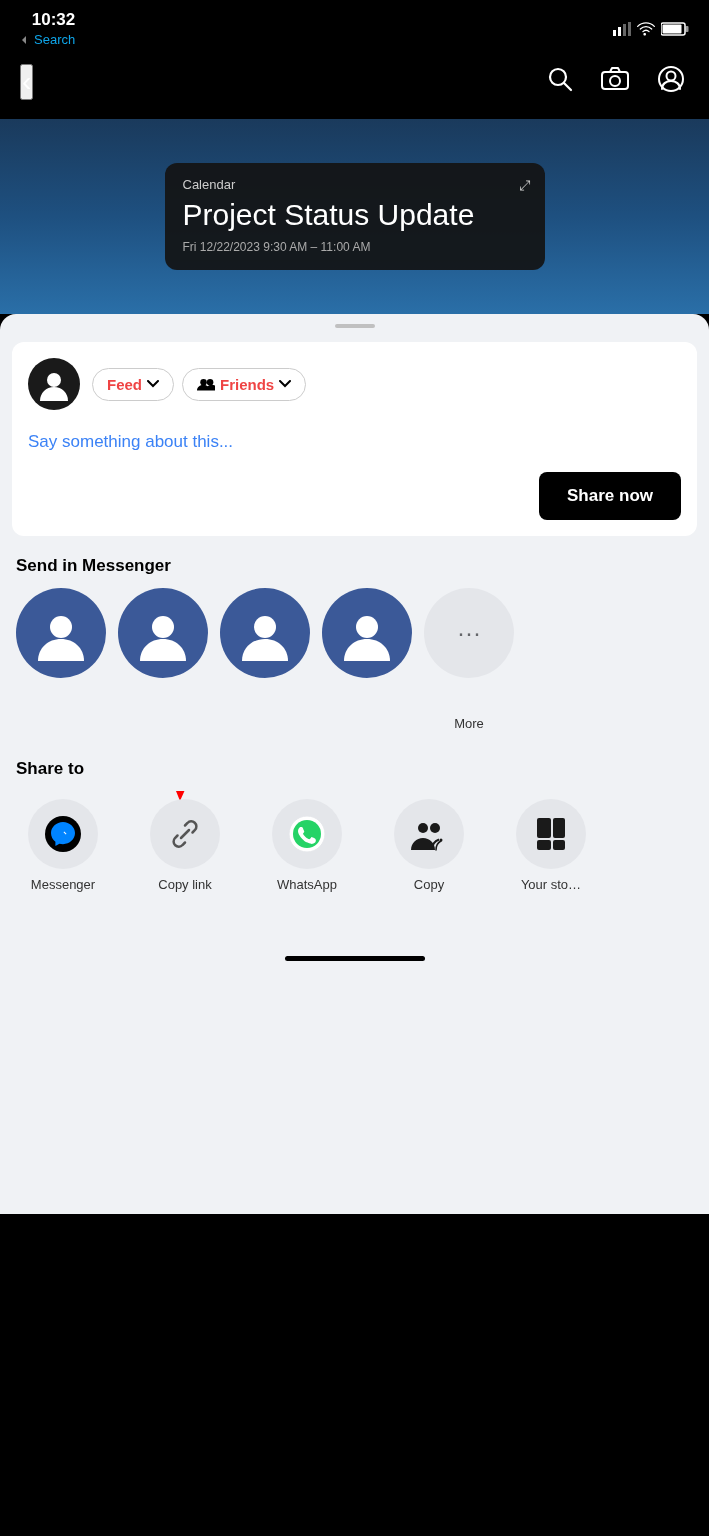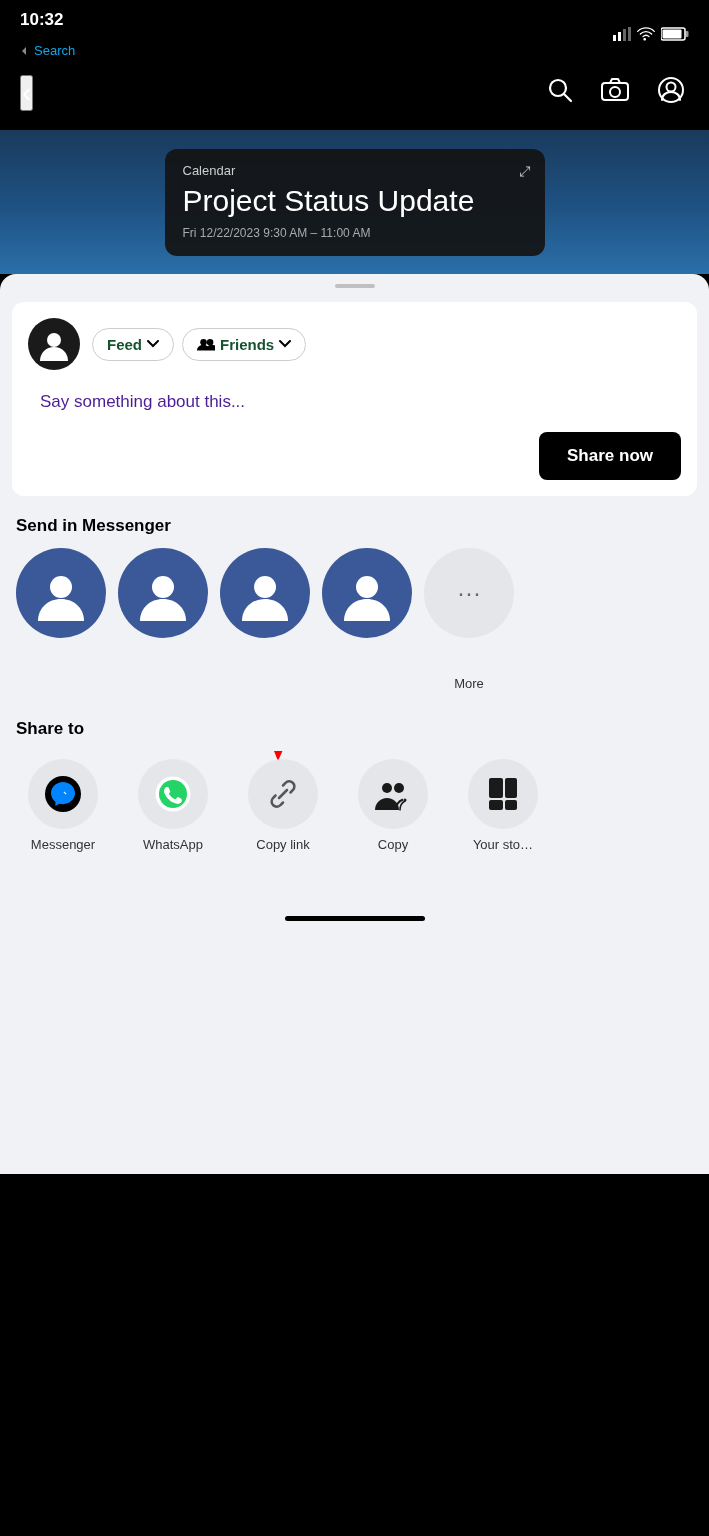--- a/index.html
+++ b/index.html
@@ -59,21 +59,21 @@
       font-size: 24px;
       cursor: pointer;
       background: none;
       border: none;
       padding: 4px;
     }
 
     
     .calendar-area {
       background: linear-gradient(180deg, #1a3a5c 0%, #1e5080 50%, #2a6fa8 100%);
-      height: 144px;
+      height: 195px;
       display: flex;
       align-items: center;
       justify-content: center;
       position: relative;
     }
     .calendar-card {
       background: rgba(20, 20, 20, 0.92);
       border-radius: 12px;
       padding: 14px 18px 16px;
       width: 380px;
@@ -152,30 +152,29 @@
       display: flex;
       align-items: center;
       gap: 5px;
       border: 1.5px solid #ccc;
       border-radius: 20px;
       padding: 7px 14px;
       font-size: 15px;
       font-weight: 600;
       background: #fff;
       cursor: pointer;
-      color: #14532d;
+      color: #ef4444;
     }
     .post-control-btn svg {
       fill: #000;
     }
     .post-input-area {
       font-size: 17px;
-      color: #4c1d95;
+      color: #3b82f6;
       padding: 8px 0 20px;
-      margin-left: 12px;
     }
     .post-actions {
       display: flex;
       justify-content: flex-end;
     }
     .share-now-btn {
       background: #000000;
       color: #fff;
       border: none;
       border-radius: 8px;
@@ -235,21 +234,21 @@
       text-align: center;
       margin-top: 32px;
     }
 
     
     .share-to-section {
       padding: 8px 0 0;
     }
     .share-apps {
       display: flex;
-      gap: 0;
+      gap: 12px;
       padding: 0 8px 0;
       overflow-x: auto;
     }
     .share-app-item {
       display: flex;
       flex-direction: column;
       align-items: center;
       gap: 8px;
       padding: 8px 16px 12px;
       cursor: pointer;
@@ -293,21 +292,21 @@
       color: #0ea5e9;
       display: flex;
       align-items: center;
       gap: 4px;
     }
   </style>
 </head>
 <body>
 
 <div class="status-bar">
-  <div style="display:flex; flex-direction:column; gap:13px;">
+  <div style="display:flex; flex-direction:column; gap:2px;text-align:right;">
     <span class="status-time">10:32</span>
     <div class="status-search">
       <svg width="10" height="10" viewBox="0 0 10 10" fill="#888">
           <polygon points="6,1 2,5 6,9"></polygon>
         </svg>
       <span>Search</span>
     </div>
   </div>
   <div class="status-icons">
 
@@ -463,49 +462,49 @@
         <div class="share-app-icon">
           <svg width="38" height="38" viewBox="0 0 38 38" fill="none">
             <circle cx="19" cy="19" r="18" fill="#000"></circle>
             <path d="M19 7C12.4 7 7 12 7 18.1c0 3.5 1.7 6.6 4.4 8.7v4.2l4-2.2c1.1.3 2.3.4 3.6.4 6.6 0 12-5 12-11.1C31 12 25.6 7 19 7z" fill="#0084ff"></path>
             <path d="M16 21l3.5-3.7 2.3 2.3 4.2-4.6-3.5 3.7-2.3-2.3L16 21z" fill="white"></path>
           </svg>
         </div>
         <span class="share-app-label">Messenger</span>
       </div>
 
-      <div class="share-app-item">
-        <div class="share-app-icon">
-          <svg width="40" height="40" viewBox="0 0 40 40" fill="none">
-            <circle cx="20" cy="20" r="18" fill="white" stroke="#e4e6ea" stroke-width="1"></circle>
-            <circle cx="20" cy="20" r="14" fill="#25D366"></circle>
-            <path d="M28 24.5c-.4-.2-2.4-1.2-2.8-1.3-.4-.1-.7-.2-1 .2-.3.4-1.1 1.3-1.4 1.6-.2.3-.5.3-.9.1s-1.8-.7-3.4-2.1c-1.3-1.1-2.1-2.5-2.4-2.9-.2-.4 0-.6.2-.8.2-.2.4-.5.6-.7.2-.3.2-.5.3-.8.1-.3 0-.6-.1-.8-.1-.2-1-2.4-1.4-3.3-.4-.9-.7-.7-1-.7h-.9c-.3 0-.8.1-1.2.6s-1.6 1.5-1.6 3.7 1.6 4.3 1.9 4.6c.2.3 3.1 4.8 7.6 6.7 4.4 1.9 4.4 1.3 5.2 1.2.8-.1 2.5-1 2.9-2 .3-1 .3-1.8.2-2z" fill="white"></path>
-          </svg>
-        </div>
-        <span class="share-app-label">WhatsApp</span>
-      </div>
-
       <div class="share-app-item" style="position:relative;">
 
         <svg style="position:absolute; top:-68px; left:50%; transform:translateX(-50%);" width="50" height="80" viewBox="0 0 50 80">
           <line x1="40" y1="5" x2="20" y2="68" stroke="red" stroke-width="4" stroke-linecap="round"></line>
           <polygon points="12,58 20,78 28,60" fill="red"></polygon>
         </svg>
         <div class="share-app-icon">
           <svg width="36" height="36" viewBox="0 0 36 36" fill="none">
             <path d="M14 22l8-8" stroke="#555" stroke-width="2.5" stroke-linecap="round"></path>
             <path d="M10.5 19.5l-2.5 2.5A5 5 0 0 0 15.5 29L18 26.5" stroke="#555" stroke-width="2.5" stroke-linecap="round" fill="none"></path>
             <path d="M25.5 16.5l2.5-2.5A5 5 0 0 0 20.5 7L18 9.5" stroke="#555" stroke-width="2.5" stroke-linecap="round" fill="none"></path>
           </svg>
         </div>
         <span class="share-app-label">Copy link</span>
       </div>
 
       <div class="share-app-item">
         <div class="share-app-icon">
+          <svg width="40" height="40" viewBox="0 0 40 40" fill="none">
+            <circle cx="20" cy="20" r="18" fill="white" stroke="#e4e6ea" stroke-width="1"></circle>
+            <circle cx="20" cy="20" r="14" fill="#25D366"></circle>
+            <path d="M28 24.5c-.4-.2-2.4-1.2-2.8-1.3-.4-.1-.7-.2-1 .2-.3.4-1.1 1.3-1.4 1.6-.2.3-.5.3-.9.1s-1.8-.7-3.4-2.1c-1.3-1.1-2.1-2.5-2.4-2.9-.2-.4 0-.6.2-.8.2-.2.4-.5.6-.7.2-.3.2-.5.3-.8.1-.3 0-.6-.1-.8-.1-.2-1-2.4-1.4-3.3-.4-.9-.7-.7-1-.7h-.9c-.3 0-.8.1-1.2.6s-1.6 1.5-1.6 3.7 1.6 4.3 1.9 4.6c.2.3 3.1 4.8 7.6 6.7 4.4 1.9 4.4 1.3 5.2 1.2.8-.1 2.5-1 2.9-2 .3-1 .3-1.8.2-2z" fill="white"></path>
+          </svg>
+        </div>
+        <span class="share-app-label">WhatsApp</span>
+      </div>
+
+      <div class="share-app-item">
+        <div class="share-app-icon">
           <svg width="38" height="36" viewBox="0 0 38 36" fill="none">
             <circle cx="13" cy="12" r="5" fill="#1a1a1a"></circle>
             <circle cx="25" cy="12" r="5" fill="#1a1a1a"></circle>
             <path d="M1 34 c0-7 5.4-12 12-12 6.6 0 12 5 12 12" fill="#1a1a1a"></path>
             <path d="M22 34 c0-5 2.9-9 7-10.5" stroke="#1a1a1a" stroke-width="2" fill="none"></path>
             <circle cx="31" cy="24" r="1.5" fill="#1a1a1a"></circle>
             <path d="M26 34 c0-4 2-7.5 5-9" stroke="#1a1a1a" stroke-width="1.5" fill="none" stroke-linecap="round"></path>
           </svg>
         </div>
         <span class="share-app-label">Copy</span>

